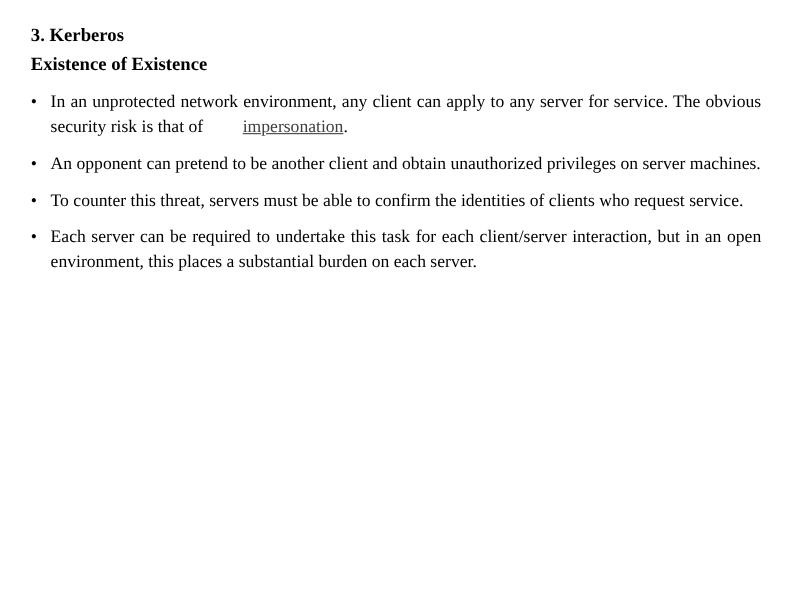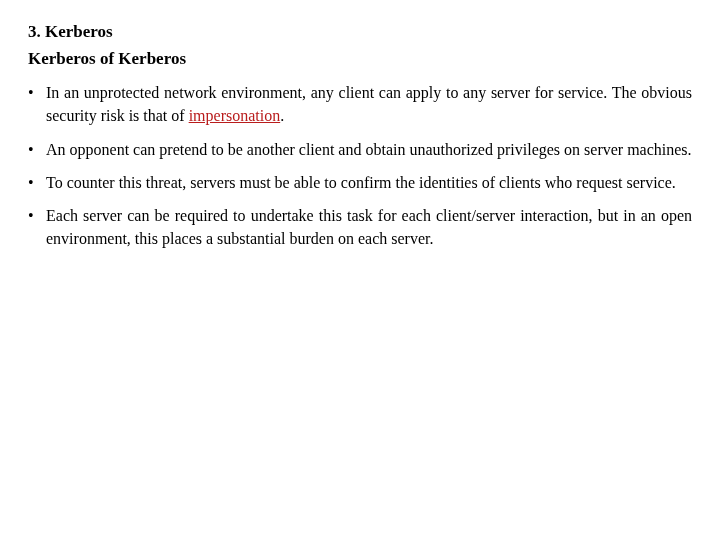--- a/index.html
+++ b/index.html
@@ -53,32 +53,33 @@
       margin-top: 0px;
       font-size: 16px;
     }
 
     .bullet-text {
       flex: 1;
       text-align: justify;
     }
 
     .link-text {
-      color: #b91c1c;
+      color: #404040;
       text-decoration: underline;
+      margin-left: 32px;
     }
   </style>
 </head>
 <body>
 
 <div>
 
   <div class="section-title">3. Kerberos</div>
 
-  <div class="subsection-title">Kerberos of Kerberos</div>
+  <div class="subsection-title">Existence of Existence</div>
 
   <ul class="bullet-list">
 
     <li>
       <span class="bullet-dot">•</span>
       <span class="bullet-text">
         In an unprotected network environment, any client can apply to any server for service. The obvious security risk is that of <span class="link-text">impersonation</span>.
       </span>
     </li>
 

